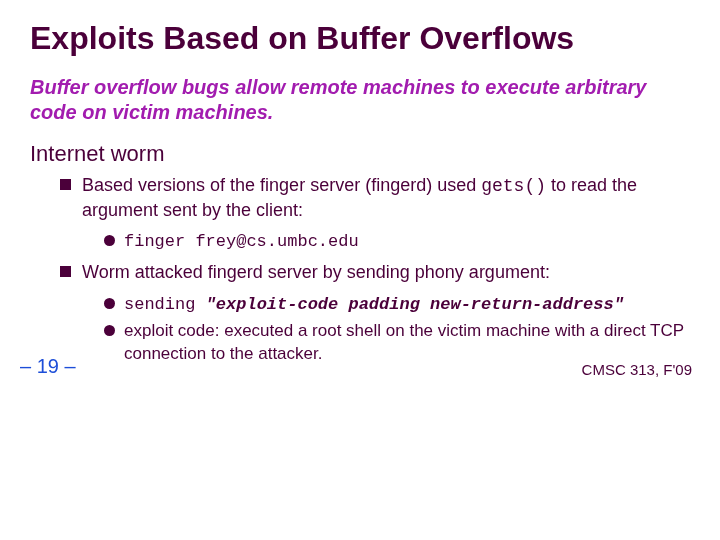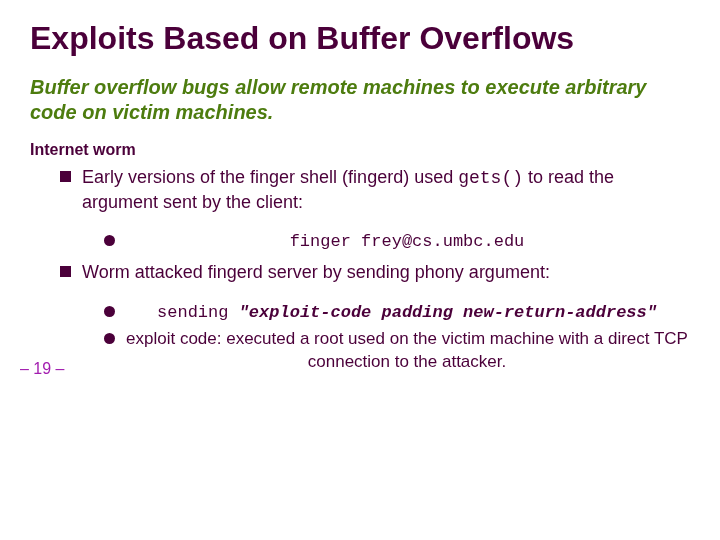--- a/index.html
+++ b/index.html
@@ -23,27 +23,27 @@
     font-size: 32px;
     font-weight: bold;
     color: #4b003a;
     margin: 0 0 18px 0;
     line-height: 1.15;
   }
   .intro {
     font-size: 20px;
     font-weight: bold;
     font-style: italic;
-    color: #4d7c0f;
+    color: #a21caf;
     margin: 0 0 16px 0;
     line-height: 1.25;
   }
   .subhead {
-    font-size: 16px;
-    font-weight: bold;
+    font-size: 22px;
+    font-weight: normal;
     color: #4b003a;
     margin: 16px 0 6px 0;
   }
   ul.lvl1 {
     list-style: none;
     margin: 0 0 0 30px;
     padding: 0;
   }
   ul.lvl1 > li {
     position: relative;
@@ -57,23 +57,22 @@
     content: "";
     position: absolute;
     left: 0;
     top: 6px;
     width: 11px;
     height: 11px;
     background: #4b003a;
   }
   ul.lvl2 {
     list-style: none;
-    margin: 16px 0 6px 0;
+    margin: 8px 0 6px 0;
     padding: 0 0 0 22px;
-    text-align: center;
   }
   ul.lvl2 > li {
     position: relative;
     padding-left: 20px;
     font-size: 17px;
     color: #4b003a;
     line-height: 1.35;
     margin-bottom: 3px;
   }
   ul.lvl2 > li::before {
@@ -93,22 +92,22 @@
   }
   .code-italic {
     font-family: "Courier New", Courier, monospace;
     font-weight: bold;
     font-style: italic;
   }
   .footer-left {
     position: absolute;
     left: 20px;
     bottom: 18px;
-    font-size: 16px;
-    color: #a21caf;
+    font-size: 20px;
+    color: #1d4ed8;
   }
   .footer-right {
     position: absolute;
     right: 28px;
     bottom: 18px;
     font-size: 15px;
     color: #4b003a;
   }
 </style>
 </head>
@@ -117,29 +116,30 @@
 <div class="slide">
 
   <h1 class="title">Exploits Based on Buffer Overflows</h1>
 
   <p class="intro">Buffer overflow bugs allow remote machines to execute arbitrary code on victim machines.</p>
 
   <p class="subhead">Internet worm</p>
 
   <ul class="lvl1">
     <li>
-      <span>Early versions of the finger shell (fingerd) used </span><span class="code">gets()</span><span> to read the argument sent by the client:</span>
+      <span>Based versions of the finger server (fingerd) used </span><span class="code">gets()</span><span> to read the argument sent by the client:</span>
       <ul class="lvl2">
         <li><span class="code">finger frey@cs.umbc.edu</span></li>
       </ul>
     </li>
     <li>
       <span>Worm attacked fingerd server by sending phony argument:</span>
       <ul class="lvl2">
         <li><span class="code">sending </span><span class="code-italic">"exploit-code  padding  new-return-address"</span></li>
-        <li><span>exploit code: executed a root used on the victim machine with a direct TCP connection to the attacker.</span></li>
+        <li><span>exploit code: executed a root shell on the victim machine with a direct TCP connection to the attacker.</span></li>
       </ul>
     </li>
   </ul>
 
   <div class="footer-left">– 19 –</div>
+  <div class="footer-right">CMSC 313, F'09</div>
 
 </div>
 
 </body></html>

